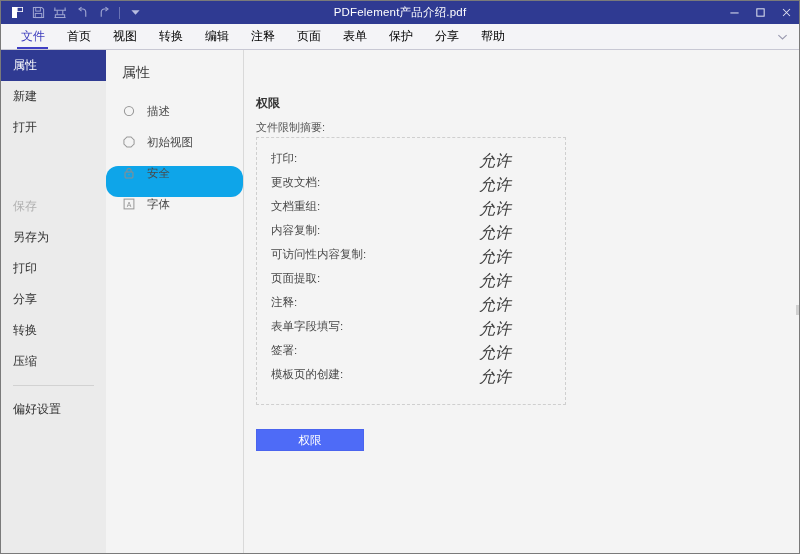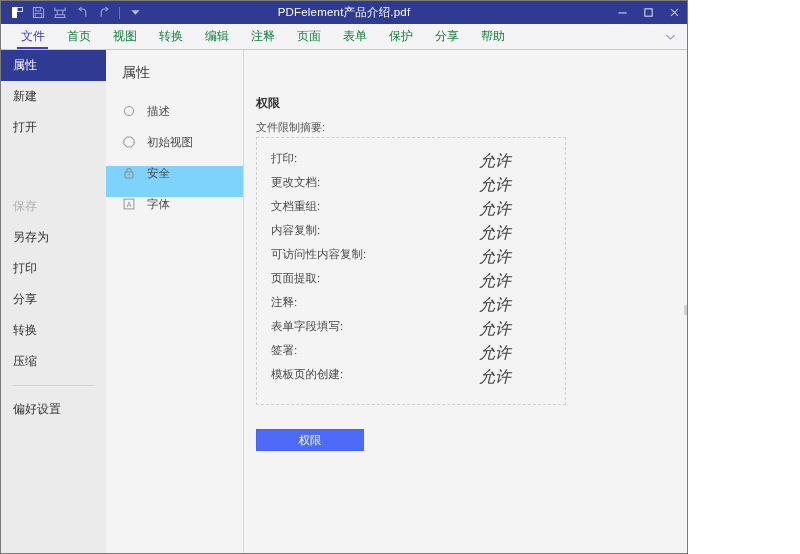--- a/index.html
+++ b/index.html
@@ -4,21 +4,21 @@
 <style>
   * { box-sizing: border-box; margin: 0; padding: 0; }
   html, body {
     width: 800px; height: 554px;
     font-family: "Liberation Sans", "DejaVu Sans", sans-serif;
     overflow: hidden;
     background: #ffffff;
   }
 
   .window {
-    width: 688px; height: 554px;
+    width: 800px; height: 554px;
     position: relative;
     display: flex;
     flex-direction: column;
     border: 1px solid #7a7a7a;
     background: #f4f4f4;
   }
 
   
   .titlebar {
     height: 23px;
@@ -75,21 +75,21 @@
     display: flex;
     align-items: stretch;
     flex: 0 0 auto;
     position: relative;
   }
   .menu-item {
     padding: 0 11px;
     display: flex;
     align-items: center;
     font-size: 12px;
-    color: #15803d;
+    color: #000000;
     position: relative;
     white-space: nowrap;
   }
   .menu-item:first-child { padding-left: 12px; }
   .menu-item.active {
     color: #3b3bbd;
     margin-left: 8px;
   }
   .menu-item.active .menu-underline {
     position: absolute;
@@ -162,21 +162,22 @@
   .mid-item {
     height: 31px;
     display: flex;
     align-items: flex-start;
     padding-left: 16px;
     font-size: 11.5px;
     color: #4a4a4a;
     gap: 12px;
   }
   .mid-item.selected {
-    background: #7dd3fc;
+    background: #0ea5e9;
+    border-radius: 12px;
   }
   .mid-ico {
     width: 13px; height: 13px;
     display: flex; align-items: center; justify-content: center;
     flex: 0 0 13px;
   }
 
   
   .content {
     flex: 1 1 auto;

